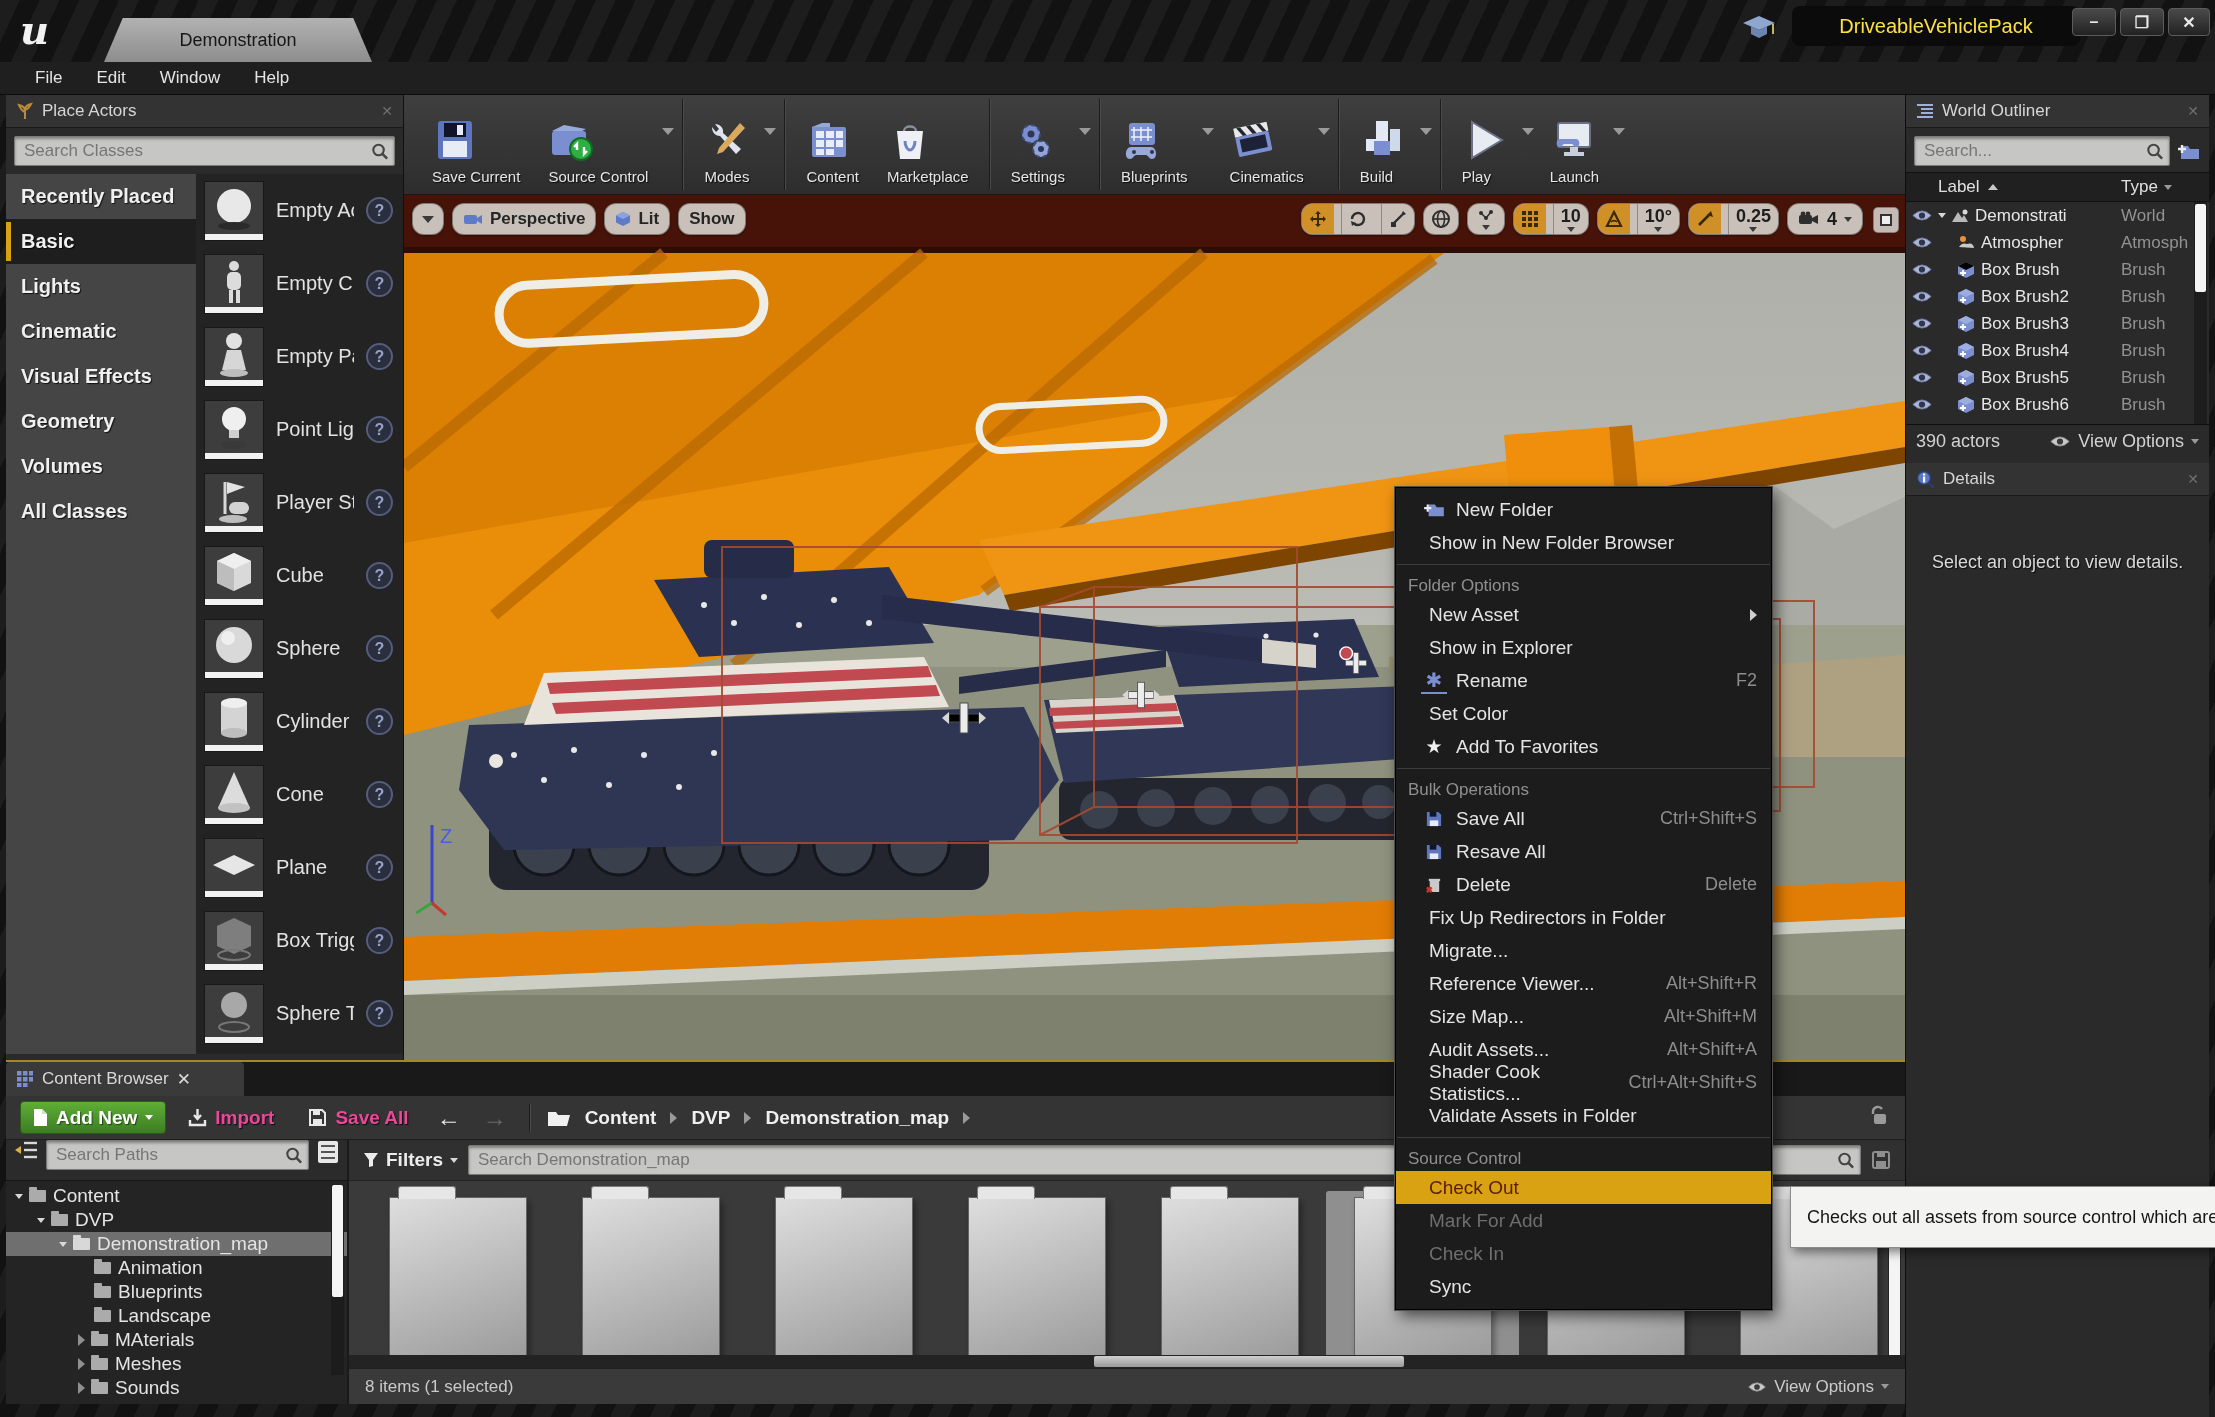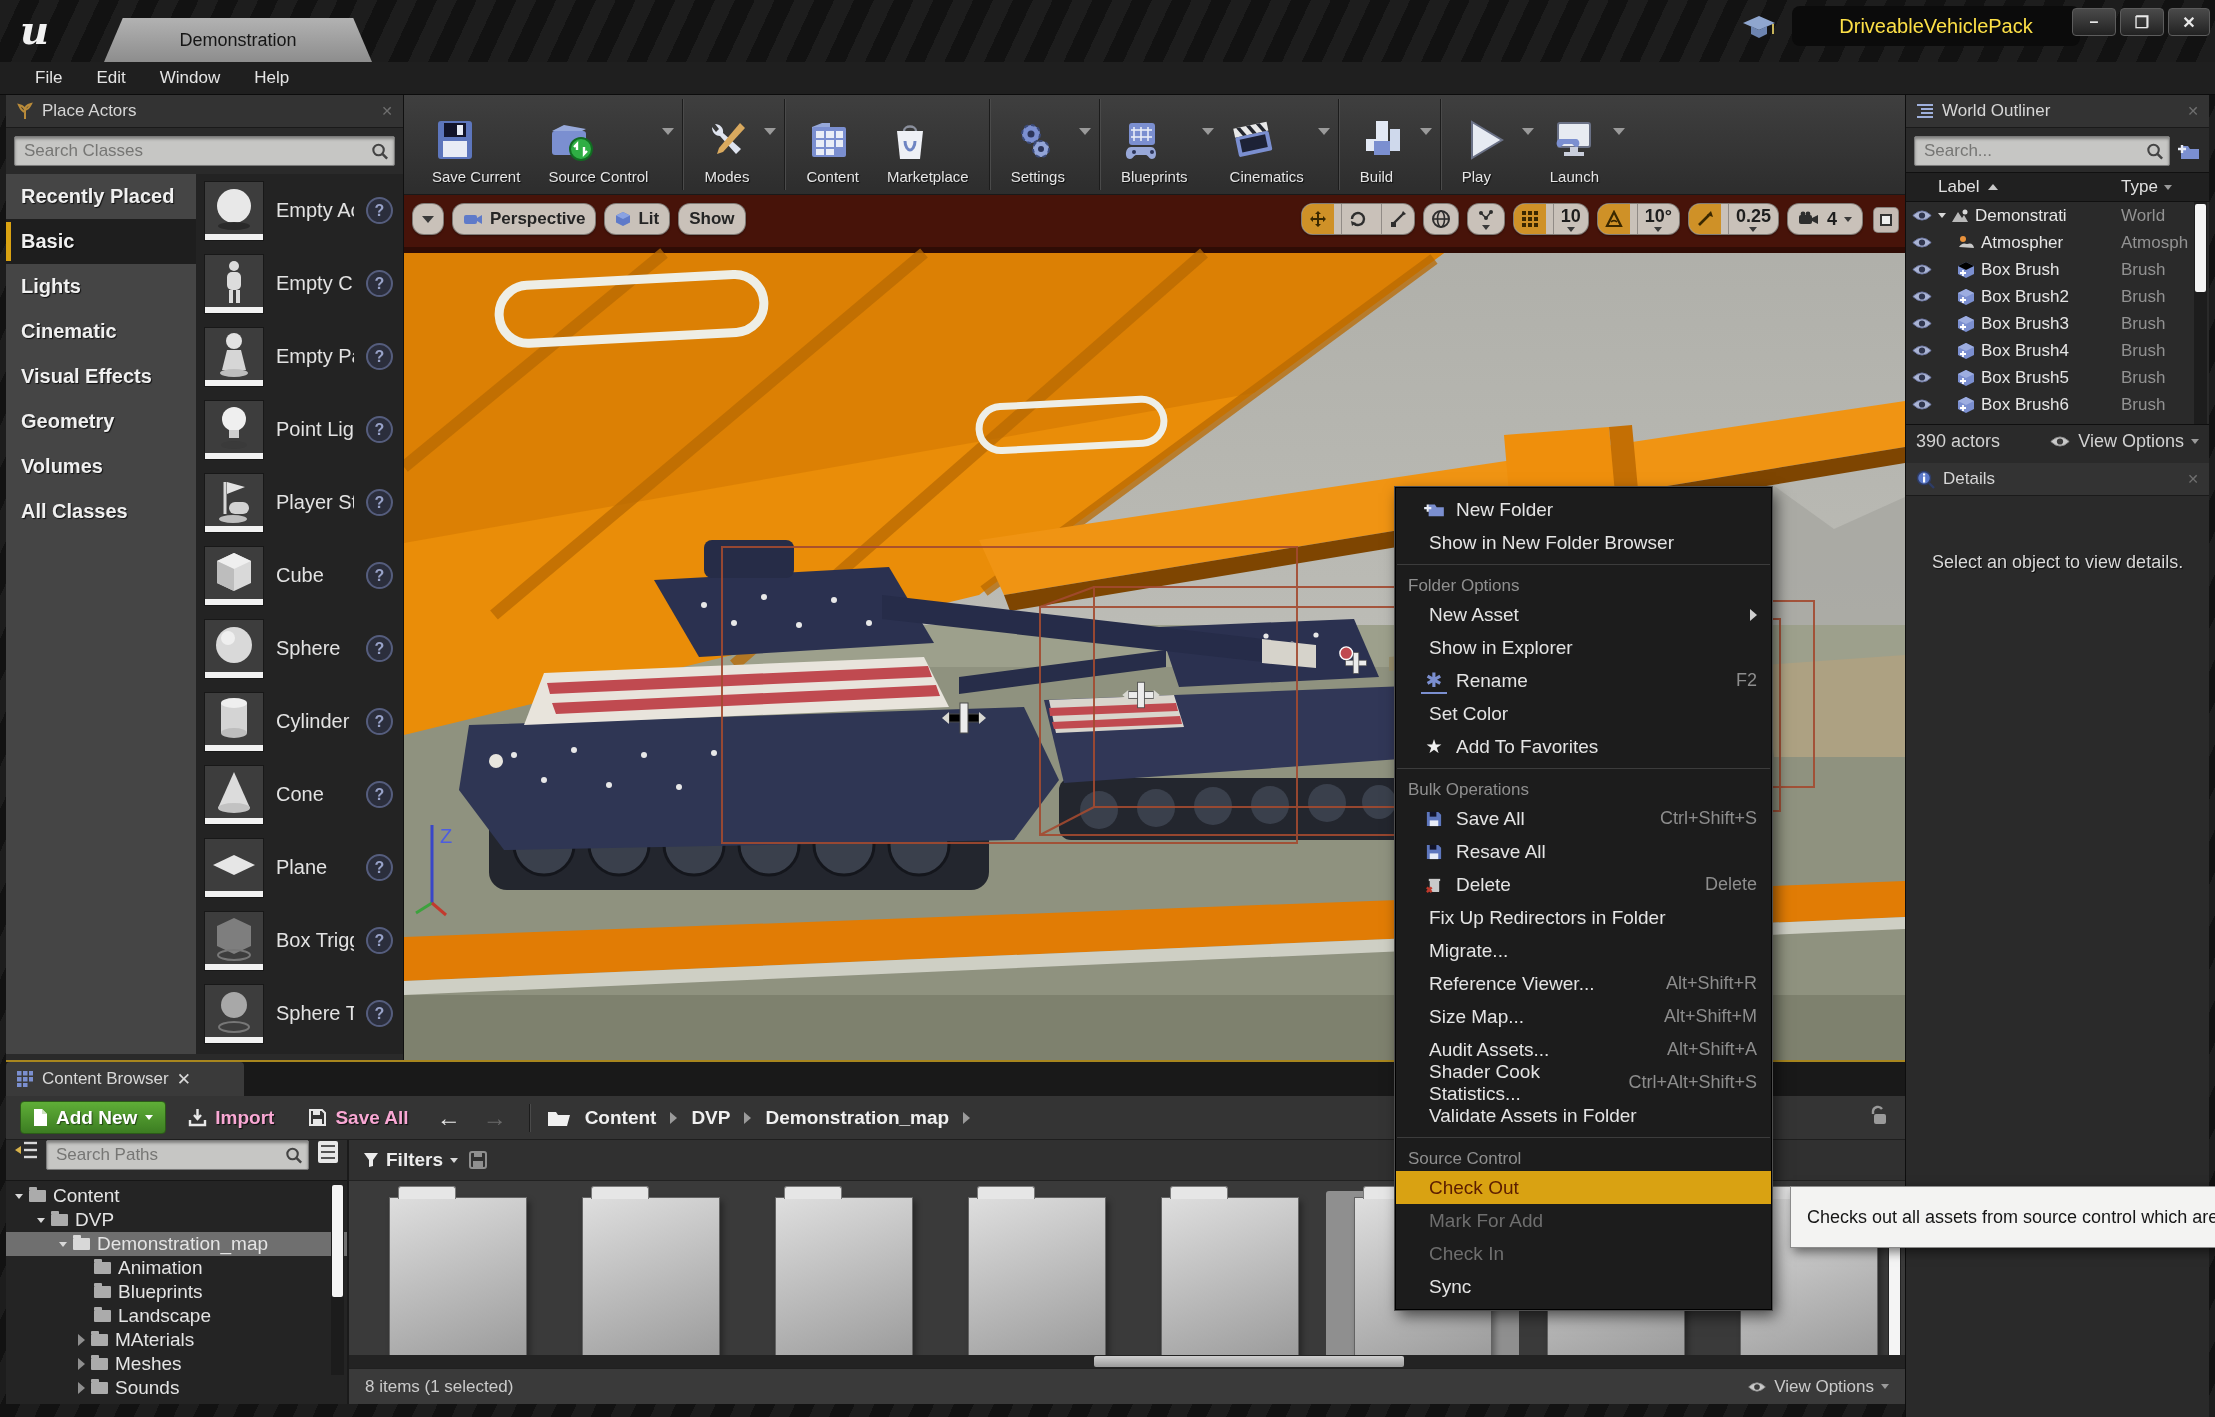--- a/index.html
+++ b/index.html
@@ -137,21 +137,21 @@
     border-top:2px solid #a8861e; }
   #cb-tabstrip { height:34px; background:#191919; display:flex; }
   #cb-tab { width:238px; background:#3a3a3a; border-radius:4px 4px 0 0; display:flex;
     align-items:center; gap:8px; padding:0 10px; font:17px "Liberation Sans",sans-serif; color:#d8d8d8; }
   #cb-toolbar { height:44px; background:#343434; border-bottom:1px solid #1e1e1e; display:flex;
     align-items:center; padding:0 14px; gap:10px; position:relative; }
   #add-new { height:33px; background:linear-gradient(#5fae37,#3c7d22); border:1px solid #2c5c18;
     border-radius:4px; display:flex; align-items:center; gap:8px; padding:0 12px;
     font:bold 19px "Liberation Sans",sans-serif; color:#fff; text-shadow:1px 1px 1px rgba(0,0,0,.5); }
   .cb-tool { display:flex; align-items:center; gap:8px; padding:0 12px;
-    font:bold 19px "Liberation Sans",sans-serif; color:#f9a8d4; }
+    font:bold 19px "Liberation Sans",sans-serif; color:#ec4899; }
   .navarrow { font:bold 24px "Liberation Sans",sans-serif; color:#e8e8e8; padding:0 6px; }
   .navarrow.dis { color:#6a6a6a; }
   .crumb { font:bold 19px "Liberation Sans",sans-serif; color:#f0f0f0; padding:0 4px;
     white-space:nowrap; }
   #cb-lock { position:absolute; right:16px; top:8px; }
   #cb-body { display:flex; height:264px; }
   #cb-sources { width:480px; background:#2b2b2b; border-right:2px solid #1a1a1a;
     display:flex; flex-direction:column; }
   #src-searchrow { height:40px; display:flex; align-items:flex-start; gap:8px; padding:0 8px; }
   #src-searchrow .searchwrap { flex:1; height:30px; }
@@ -1148,20 +1148,27 @@
       </div>
       <div id="cb-main">
         <div id="filters-row">
           <span style="display:flex; align-items:center; gap:7px; font:bold 19px 'Liberation Sans',sans-serif; color:#ececec">
             <svg width="16" height="16" viewBox="0 0 16 16">
                 <polygon points="1,1 15,1 10,8 10,14 6,15 6,8" fill="#ececec"></polygon>
               </svg>
             <span>Filters</span>
             <span class="tri-d sm light"></span>
           </span>
+          <div class="searchwrap">
+            <input type="text" placeholder="Search Demonstration_map" style="">
+            <svg class="mag" viewBox="0 0 20 20">
+                <circle cx="9" cy="9" r="5.5" fill="none" stroke="#444" stroke-width="2.2"></circle>
+                <line x1="13" y1="13" x2="18" y2="18" stroke="#444" stroke-width="2.6"></line>
+              </svg>
+          </div>
           <svg width="20" height="20" viewBox="0 0 20 20">
               <rect x="2" y="2" width="16" height="16" rx="2" fill="none" stroke="#8f8f8f" stroke-width="2"></rect>
               <rect x="6" y="2" width="8" height="5" fill="#8f8f8f"></rect>
               <rect x="5" y="11" width="10" height="6" fill="#8f8f8f"></rect>
             </svg>
         </div>
         <div id="asset-grid">
           <div class="asset-cell">
               <div class="folder-tile"></div>
             </div>

